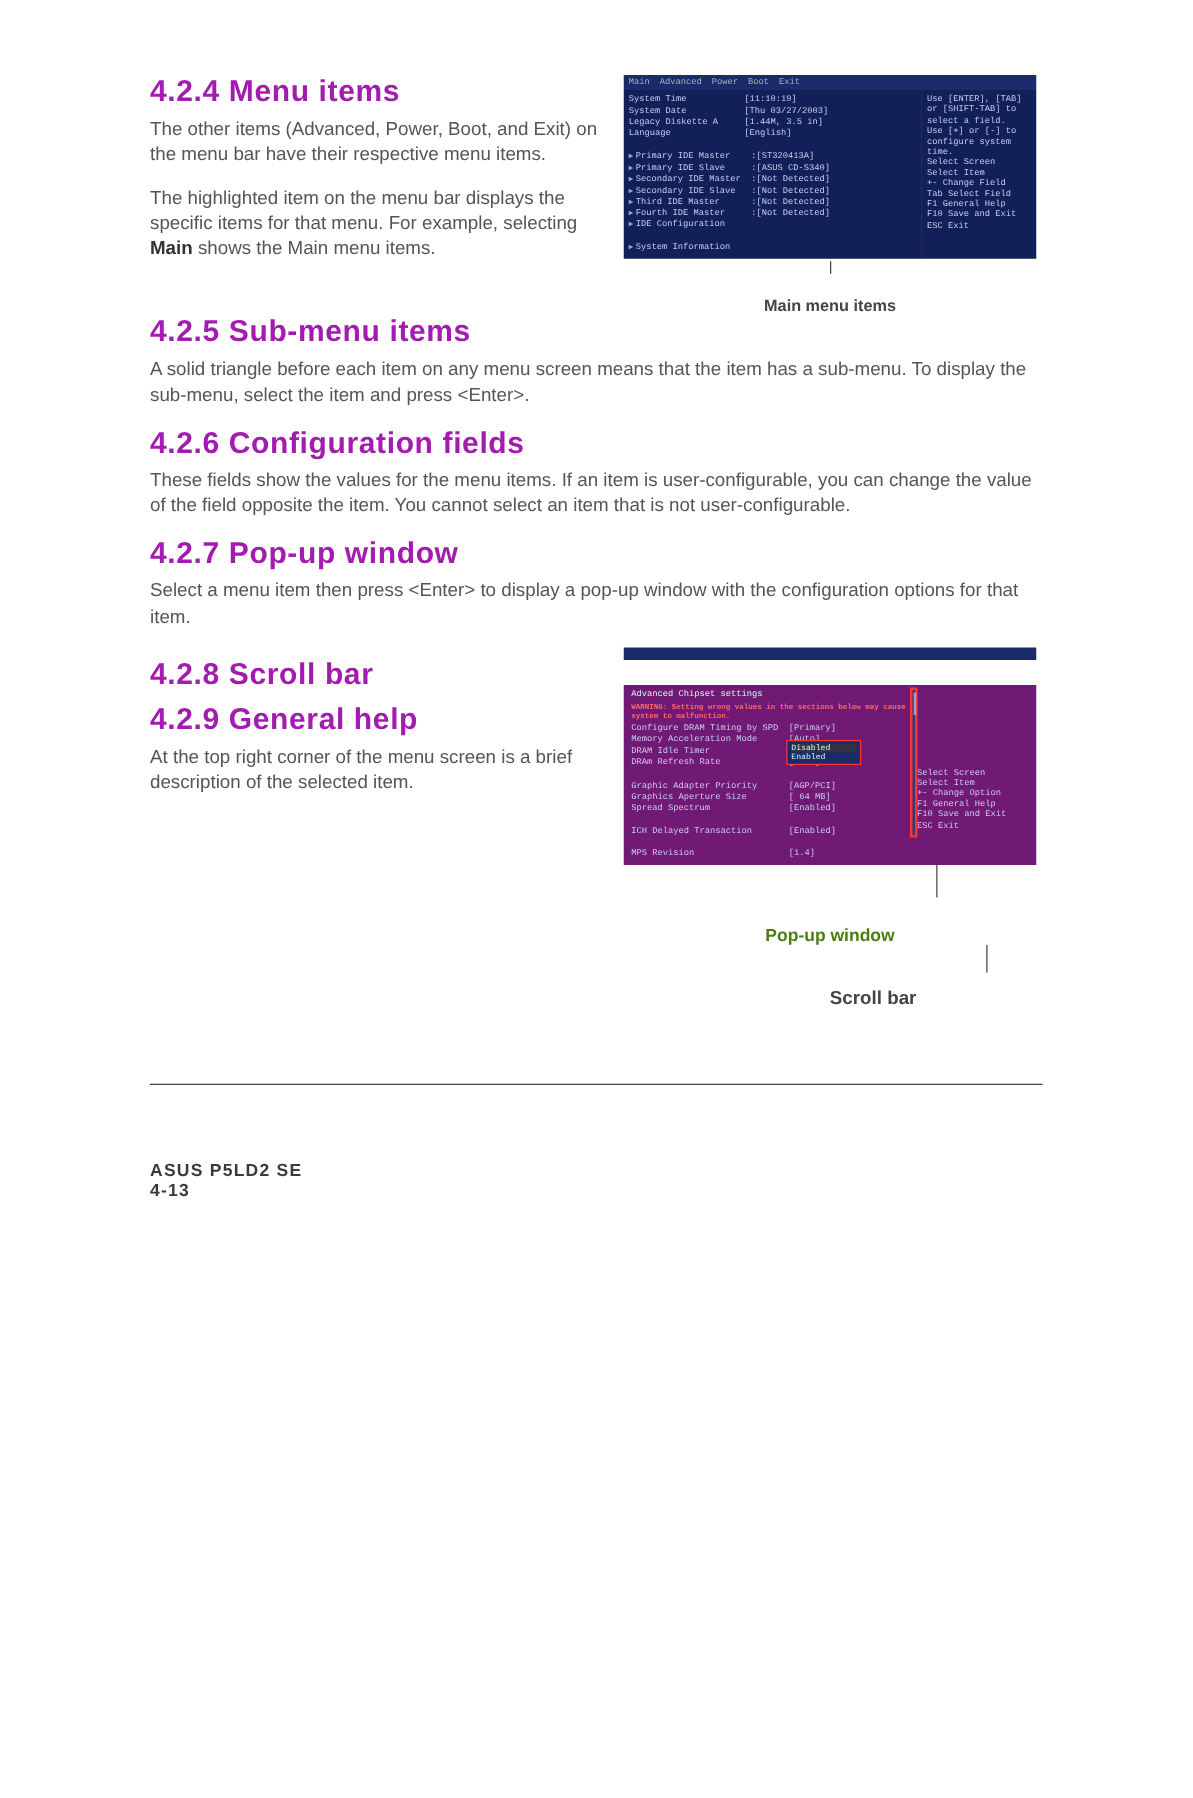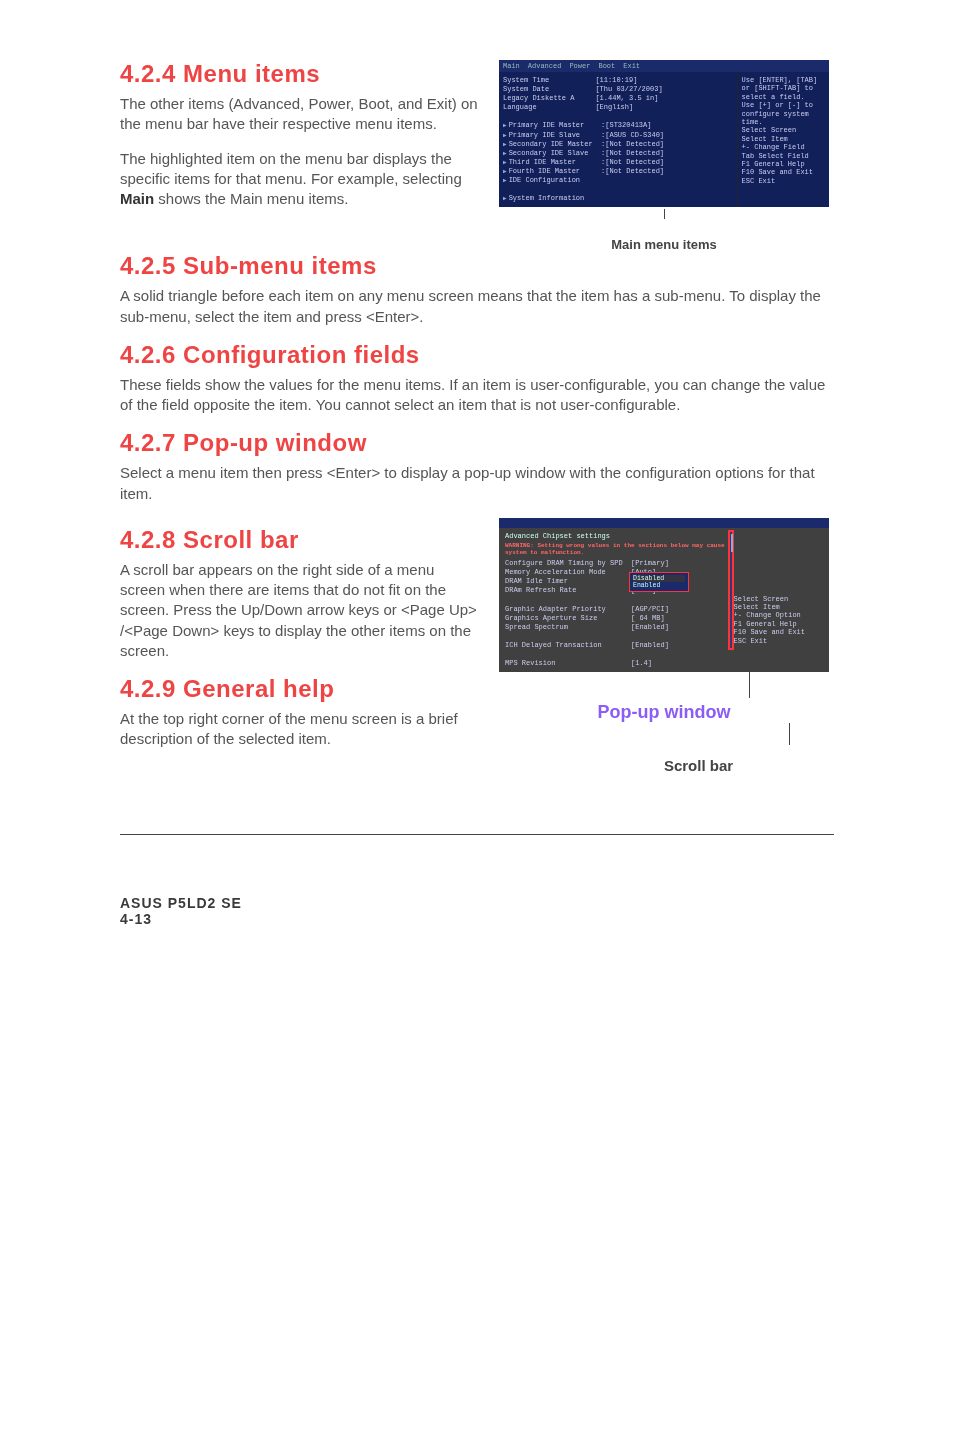--- a/index.html
+++ b/index.html
@@ -1,44 +1,44 @@
 <!DOCTYPE html>
 <html><head>
 <meta charset="utf-8">
 <style>
   * { box-sizing: border-box; margin: 0; padding: 0; }
   html, body { width: 954px; font-family: Arial, Helvetica, sans-serif; background: #fff; color: #333; }
   .page { padding: 60px 120px 40px 120px; }
-  h2.section { font-family: "Arial Black", Arial, sans-serif; font-weight: 900; font-size: 24px; letter-spacing: 0.5px; color: #ef4444; margin-bottom: 6px; }
+  h2.section { font-family: "Arial Black", Arial, sans-serif; font-weight: 900; font-size: 24px; letter-spacing: 0.5px; color: #a21caf; margin-bottom: 6px; }
   p.body { font-size: 15px; line-height: 1.35; color: #555; margin-bottom: 14px; }
   .row { display: flex; gap: 12px; }
   .col-text { flex: 1; }
   .col-fig { width: 340px; display:flex; flex-direction:column; align-items:center; }
   .bios { width: 330px; font-family: "Courier New", monospace; font-size: 7px; color: #cce; position: relative; }
   .bios-header { background: #1a2a6b; padding: 2px 4px; display:flex; gap:8px; }
   .bios-header span { color:#9bb; }
   .bios-body { display:flex; }
   .bios-left { background:#12205a; width:72%; padding:4px 4px; line-height:1.3; }
   .bios-right { background:#12205a; width:28%; padding:4px 4px; line-height:1.2; border-left:1px solid #223; }
   .bios-left .line { white-space: pre; }
   .bios-left .tri::before { content:"▶"; font-size:6px; margin-right:2px; color:#8ad; }
   .bios-caption { font-family: Arial, sans-serif; font-weight:700; font-size:13px; color:#444; text-align:center; margin-top:18px; }
   .bold-inline { font-weight:900; font-family:"Arial Black",Arial,sans-serif; color:#333; }
 
   .bios2 { width: 330px; font-family:"Courier New",monospace; font-size:7px; position:relative; }
   .bios2-top { background:#1a2a6b; height:10px; }
-  .bios2-body { background:#404040; color:#cce; padding:4px 6px; position:relative; min-height:140px; display:flex; }
+  .bios2-body { background:#701a75; color:#cce; padding:4px 6px; position:relative; min-height:140px; display:flex;margin-top:20px; }
   .bios2-left { width:70%; line-height:1.3; }
   .bios2-right { width:30%; padding:4px 2px 4px 6px; line-height:1.2; }
   .warn-red { color:#f66; font-weight:bold; }
   .popup { position:absolute; left:130px; top:44px; width:60px; background:#1a2a6b; border:1px solid #f33; padding:2px 3px; font-size:6.5px; color:#cfe; }
   .popup .sel { background:#334; }
   .scrollbar { position:absolute; right:95px; top:2px; width:6px; height:120px; border:2px solid #f33; background:#2a3a7b; }
   .scrollbar::after { content:""; position:absolute; top:2px; left:1px; width:2px; height:18px; background:#8ad; }
-  .bios2-caption1 { font-family:Arial,sans-serif; font-weight:700; font-size:18px; color:#8b5cf6; text-align:center; margin-top:4px; }
+  .bios2-caption1 { font-family:Arial,sans-serif; font-weight:700; font-size:14px; color:#4d7c0f; text-align:center; margin-top:22px; }
   .bios2-caption2 { font-family:Arial,sans-serif; font-weight:700; font-size:15px; color:#444; text-align:center; margin-top:12px; }
   .arrow-line { height:26px; border-left:1px solid #444; margin-left:50%; position:relative; }
   .arrow-line2 { height:22px; border-left:1px solid #444; margin-left:74%; }
 
   .footer { margin-top:60px; display:flex; justify-content:space-between; border-top:0; font-family:"Arial Black",Arial,sans-serif; font-weight:900; font-size:14px; letter-spacing:1px; color:#3a3a3a;flex-direction:column; }
   .footer-line { height:1px; background:#444; margin-top:60px; margin-bottom:8px; }
 </style>
 </head>
 <body>
 
@@ -108,21 +108,20 @@
 
   <h2 class="section" style="margin-top:8px">4.2.6  Configuration fields</h2>
   <p class="body">These fields show the values for the menu items. If an item is user-configurable, you can change the value of the field opposite the item. You cannot select an item that is not user-configurable.</p>
 
   <h2 class="section" style="margin-top:8px">4.2.7  Pop-up window</h2>
   <p class="body">Select a menu item then press &lt;Enter&gt; to display a pop-up window with the configuration options for that item.</p>
 
   <div class="row">
     <div class="col-text">
       <h2 class="section" style="margin-top:8px">4.2.8  Scroll bar</h2>
-      <p class="body">A scroll bar appears on the right side of a menu screen when there are items that do not fit on the screen. Press the Up/Down arrow keys or &lt;Page Up&gt; /&lt;Page Down&gt; keys to display the other items on the screen.</p>
 
       <h2 class="section" style="margin-top:8px">4.2.9  General help</h2>
       <p class="body">At the top right corner of the menu screen is a brief description of the selected item.</p>
     </div>
     <div class="col-fig">
       <div class="bios2">
         <div class="bios2-top"></div>
         <div class="bios2-body">
           <div class="bios2-left">
             <div style="color:#cfe;margin-bottom:2px">Advanced Chipset settings</div>

